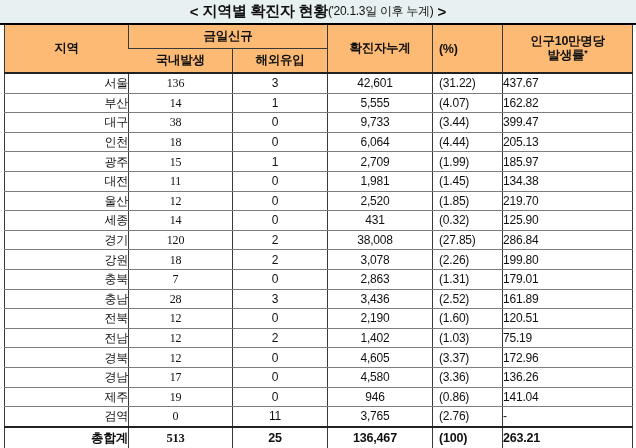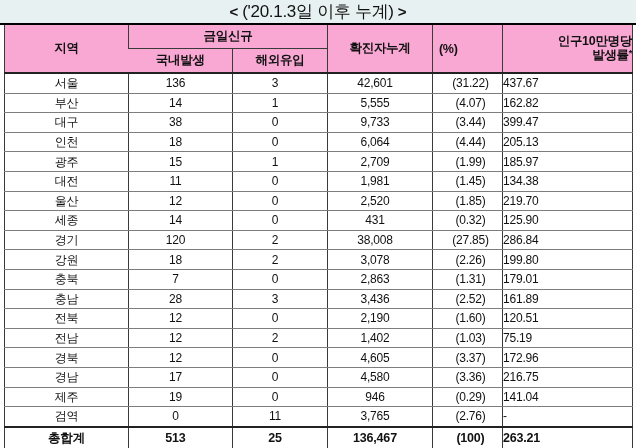--- a/index.html
+++ b/index.html
@@ -10,62 +10,63 @@
   }
   
   .title-band{
     width:636px;height:23px;background:#e8f1f1;
     border-bottom:2px solid #000;
     display:flex;align-items:center;justify-content:center;
     white-space:nowrap;
   }
   .title-band .t-main{font-weight:bold;font-size:15px;letter-spacing:-0.3px;}
   .title-band .t-bracket{font-weight:bold;font-size:15px;padding:0 4px;}
-  .title-band .t-note{font-weight:normal;font-size:17px;letter-spacing:-0.3px;}
+  .title-band .t-note{font-weight:normal;font-size:12px;letter-spacing:-0.3px;}
   
   table{
     border-collapse:collapse;table-layout:fixed;
     width:628px;margin:0 4px;
     font-size:12px;color:#111;
   }
   table{border-left:1px solid #3a3a3a;border-right:1px solid #3a3a3a;border-bottom:3px solid #1a1a1a;}
   thead th{
-    background:#f9a8d4;font-weight:bold;font-size:12.5px;
+    background:#fdba74;font-weight:bold;font-size:12.5px;
     border-left:1px solid #3a3a3a;border-bottom:1px solid #3a3a3a;
     padding:0;letter-spacing:-0.3px;
   }
   thead tr.h1 th{height:23px;}
   thead tr.h2 th{height:23px;}
   thead tr.h2{border-bottom:2px solid #222;}
   tbody td{
     border-left:1px solid #3a3a3a;border-bottom:1px solid #7d7d7d;
     height:18.6px;padding:0;line-height:1;
     letter-spacing:-0.2px;
   }
   td:first-child,th:first-child{border-left:none;}
-  .dot{border-right:1px dotted #999 !important;}
+  .dot{border-right:1px dotted #999 !important;font-family:Liberation Serif, serif;}
   td.dot,th.dot{border-right:1px dotted #999;}
   
-  .c-region{text-align:center;margin-top:16px;}
+  .c-region{text-align:right;margin-top:16px;}
   .c-num{text-align:center;padding-right:10px;}
-  .c-pct{text-align:center;padding-left:6px;}
+  .c-pct{text-align:left;padding-left:6px;}
   .c-rate{}
   tr.total td{
     font-weight:bold;font-size:12.5px;height:21px;
     border-top:2px solid #222;border-bottom:none;
   }
   th.h-pct{text-align:left;padding-left:6px;}
-  th.h-rate{line-height:1.1;text-align:right;}
+  th.h-rate{line-height:1.1;}
   th sup{font-size:9px;vertical-align:top;line-height:1;}
 </style>
 </head>
 <body>
 
 <div class="title-band">
   <span class="t-bracket">&lt;</span>
+    <span class="t-main">지역별 확진자 현황</span>
     <span class="t-note">('20.1.3일 이후 누계)</span>
     <span class="t-bracket">&gt;</span>
 </div>
 
 <table>
   <colgroup>
     <col style="width:124px">
       <col style="width:104px">
       <col style="width:95px">
     <col style="width:105px">
@@ -209,28 +210,28 @@
     <td class="c-num">4,605</td>
     <td class="c-pct">(3.37)</td>
     <td class="c-rate">172.96</td>
   </tr>
       <tr>
     <td class="c-region">경남</td>
     <td class="c-num dot">17</td>
     <td class="c-num">0</td>
     <td class="c-num">4,580</td>
     <td class="c-pct">(3.36)</td>
-    <td class="c-rate">216.75</td>
+    <td class="c-rate">136.26</td>
   </tr>
       <tr>
     <td class="c-region">제주</td>
     <td class="c-num dot">19</td>
     <td class="c-num">0</td>
     <td class="c-num">946</td>
-    <td class="c-pct">(0.29)</td>
+    <td class="c-pct">(0.86)</td>
     <td class="c-rate">141.04</td>
   </tr>
       <tr>
     <td class="c-region">검역</td>
     <td class="c-num dot">0</td>
     <td class="c-num">11</td>
     <td class="c-num">3,765</td>
     <td class="c-pct">(2.76)</td>
     <td class="c-rate">-</td>
   </tr>

